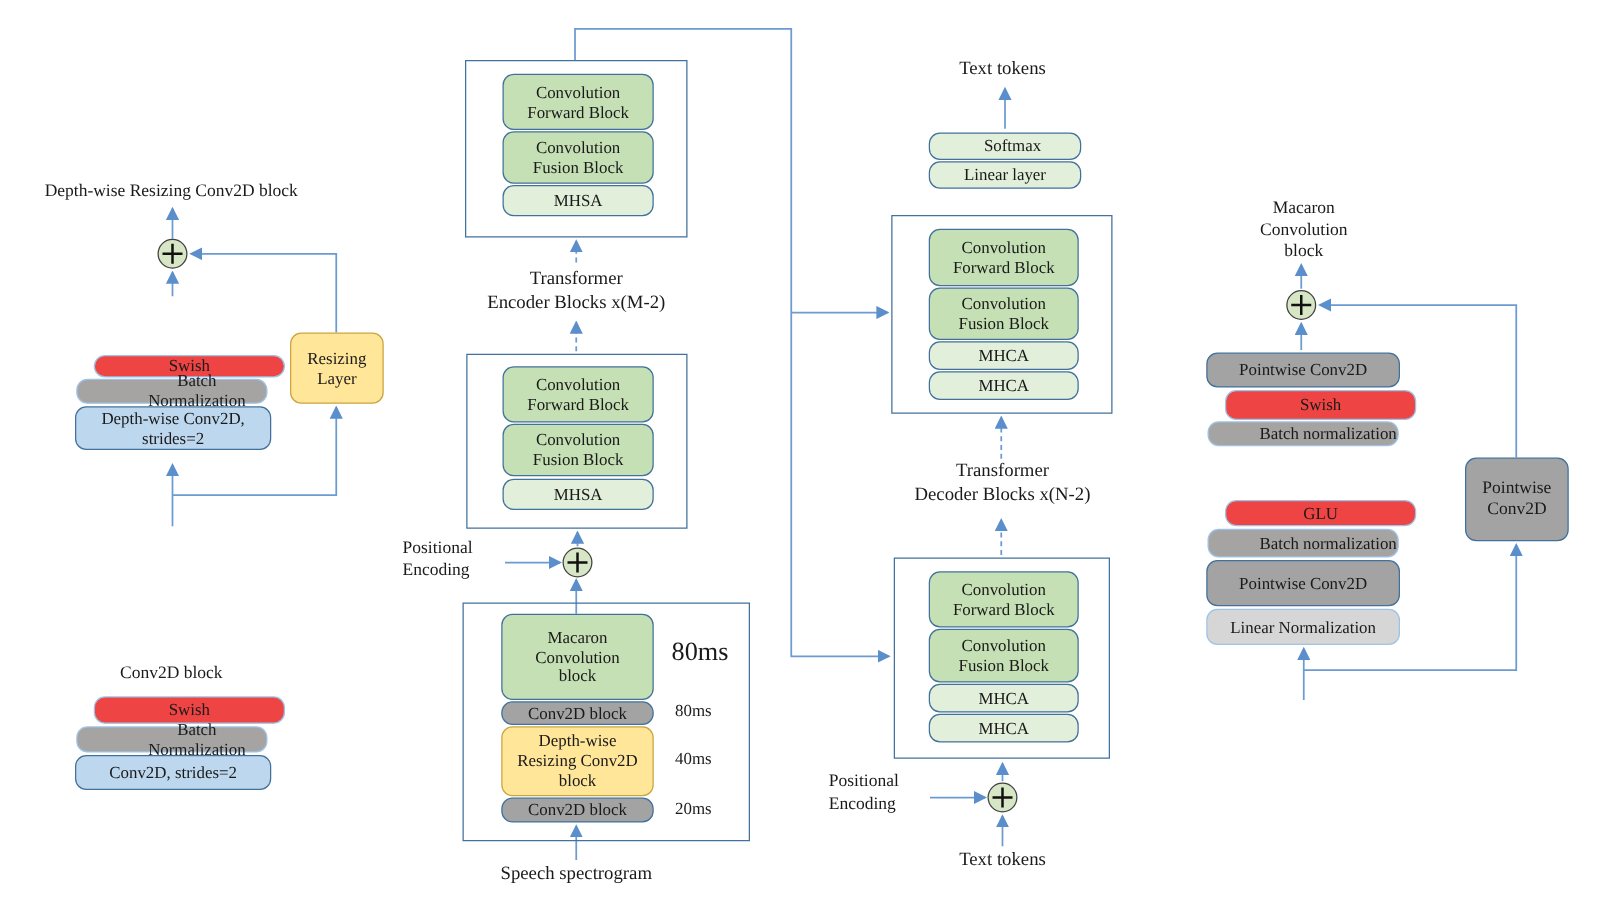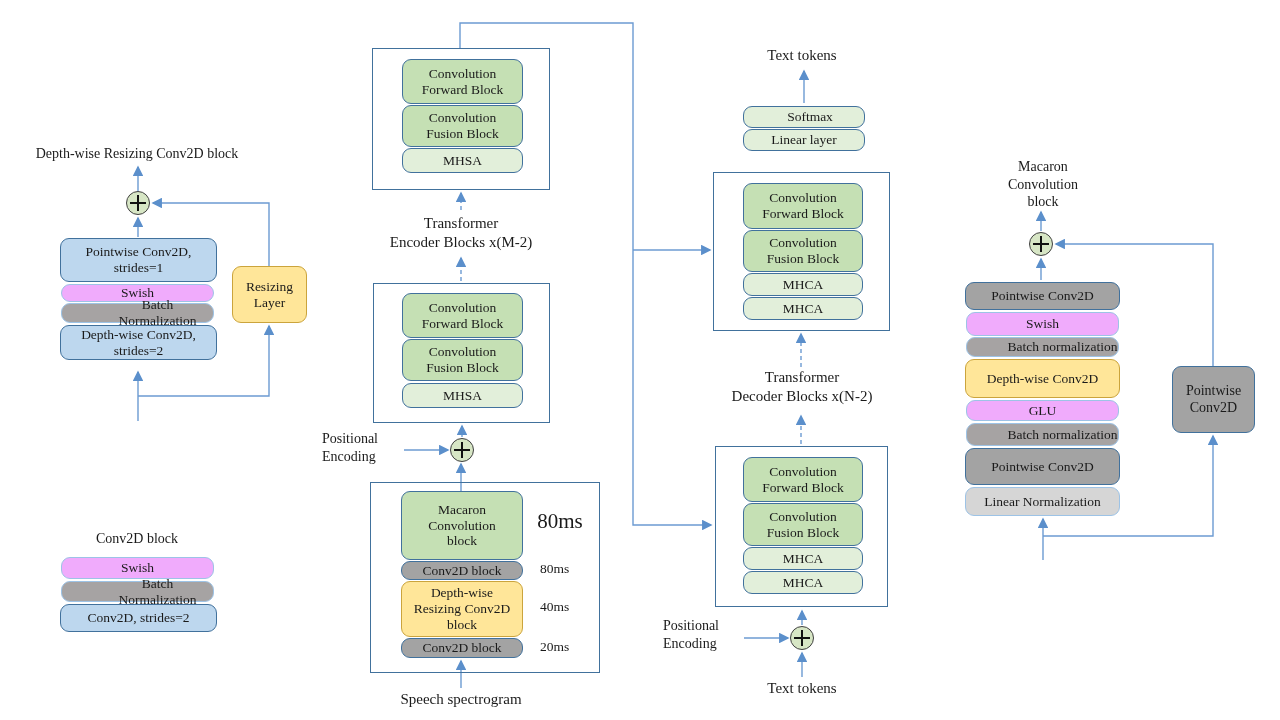--- a/index.html
+++ b/index.html
@@ -5,21 +5,21 @@
   html,body{margin:0;padding:0;background:#fff;}
   body{font-family:"Liberation Serif", serif;color:#1a1a1a;}
   #canvas{position:relative;width:1280px;height:720px;background:#ffffff;overflow:hidden;}
   svg.wires{position:absolute;left:0;top:0;width:1280px;height:720px;}
   .blk{position:absolute;box-sizing:border-box;border-radius:9px;display:flex;align-items:center;justify-content:center;
        text-align:center;white-space:pre-line;font-size:13.5px;line-height:1.18;border:1px solid #41719C;}
   .c-green{background:#C5E0B4;}
   .c-lgreen{background:#E2EFDA;}
   .c-lblue{background:#BDD7EE;}
   .c-mblue{background:#a3a3a3;}
-  .c-peach{background:#f0abfc;border-color:#9DC3E6;}
+  .c-peach{background:#ef4444;border-color:#9DC3E6;margin-left:14px;}
   .c-gray{background:#A6A3A3;border-color:#9DC3E6;padding-left:40px;}
   .c-lgray{background:#D6D6D6;border-color:#9DC3E6;}
   .c-yellow{background:#FFE699;border-color:#CBA43C;}
   .frame{position:absolute;box-sizing:border-box;border:1.2px solid #41719C;background:transparent;}
   .lbl{position:absolute;white-space:pre-line;font-size:14px;line-height:1.25;}
   .tc{text-align:center;}
   .big{font-size:21px;}
   .med{font-size:15px;}
   .sm{font-size:13.5px;}
   .plus{position:absolute;width:24px;height:24px;border-radius:50%;background:#D7E6C5;border:1.4px solid #404040;box-sizing:border-box;}
@@ -68,22 +68,20 @@
       <path d="M1041,231 L1041,212" marker-end="url(#arr)"></path>
       <path d="M1041,280 L1041,259" marker-end="url(#arr)"></path>
       <path d="M1213,366 L1213,244 L1056,244" marker-end="url(#arr)"></path>
       <path d="M1043,560 L1043,519" marker-end="url(#arr)"></path>
       <path d="M1043,536 L1213,536 L1213,436" marker-end="url(#arr)"></path>
     </g>
   </svg>
 
   <div class="lbl tc" style="left:28px;top:145px;width:218px;">Depth-wise Resizing Conv2D block</div>
   <div class="plus" style="left:126px;top:191px;"></div>
-  <div class="blk c-lblue" style="left:60px;top:238px;width:157px;height:44px;">Pointwise Conv2D,
-strides=1</div>
   <div class="blk c-peach" style="left:61px;top:284px;width:153px;height:18px;">Swish</div>
   <div class="blk c-gray" style="left:61px;top:303px;width:153px;height:20px;">Batch Normalization</div>
   <div class="blk c-lblue" style="left:60px;top:325px;width:157px;height:35px;">Depth-wise Conv2D,
 strides=2</div>
   <div class="blk c-yellow" style="left:232px;top:266px;width:75px;height:57px;">Resizing
 Layer</div>
 
   <div class="lbl tc" style="left:28px;top:530px;width:218px;">Conv2D block</div>
   <div class="blk c-peach" style="left:61px;top:557px;width:153px;height:22px;">Swish</div>
   <div class="blk c-gray" style="left:61px;top:581px;width:153px;height:21px;">Batch Normalization</div>
@@ -153,21 +151,20 @@
   <div class="plus" style="left:790px;top:626px;"></div>
   <div class="lbl tc med" style="left:737px;top:679px;width:130px;">Text tokens</div>
 
   <div class="lbl tc" style="left:988px;top:158px;width:110px;">Macaron
 Convolution
 block</div>
   <div class="plus" style="left:1029px;top:232px;"></div>
   <div class="blk c-mblue" style="left:965px;top:282px;width:155px;height:28px;">Pointwise Conv2D</div>
   <div class="blk c-peach" style="left:966px;top:312px;width:153px;height:24px;">Swish</div>
   <div class="blk c-gray" style="left:966px;top:337px;width:153px;height:20px;">Batch normalization</div>
-  <div class="blk c-yellow" style="left:965px;top:359px;width:155px;height:39px;">Depth-wise Conv2D</div>
   <div class="blk c-peach" style="left:966px;top:400px;width:153px;height:21px;">GLU</div>
   <div class="blk c-gray" style="left:966px;top:423px;width:153px;height:23px;">Batch normalization</div>
   <div class="blk c-mblue" style="left:965px;top:448px;width:155px;height:37px;">Pointwise Conv2D</div>
   <div class="blk c-lgray" style="left:965px;top:487px;width:155px;height:29px;">Linear Normalization</div>
   <div class="blk c-mblue" style="left:1172px;top:366px;width:83px;height:67px;font-size:14px;">Pointwise
 Conv2D</div>
 
 </div>
 
 </body></html>

